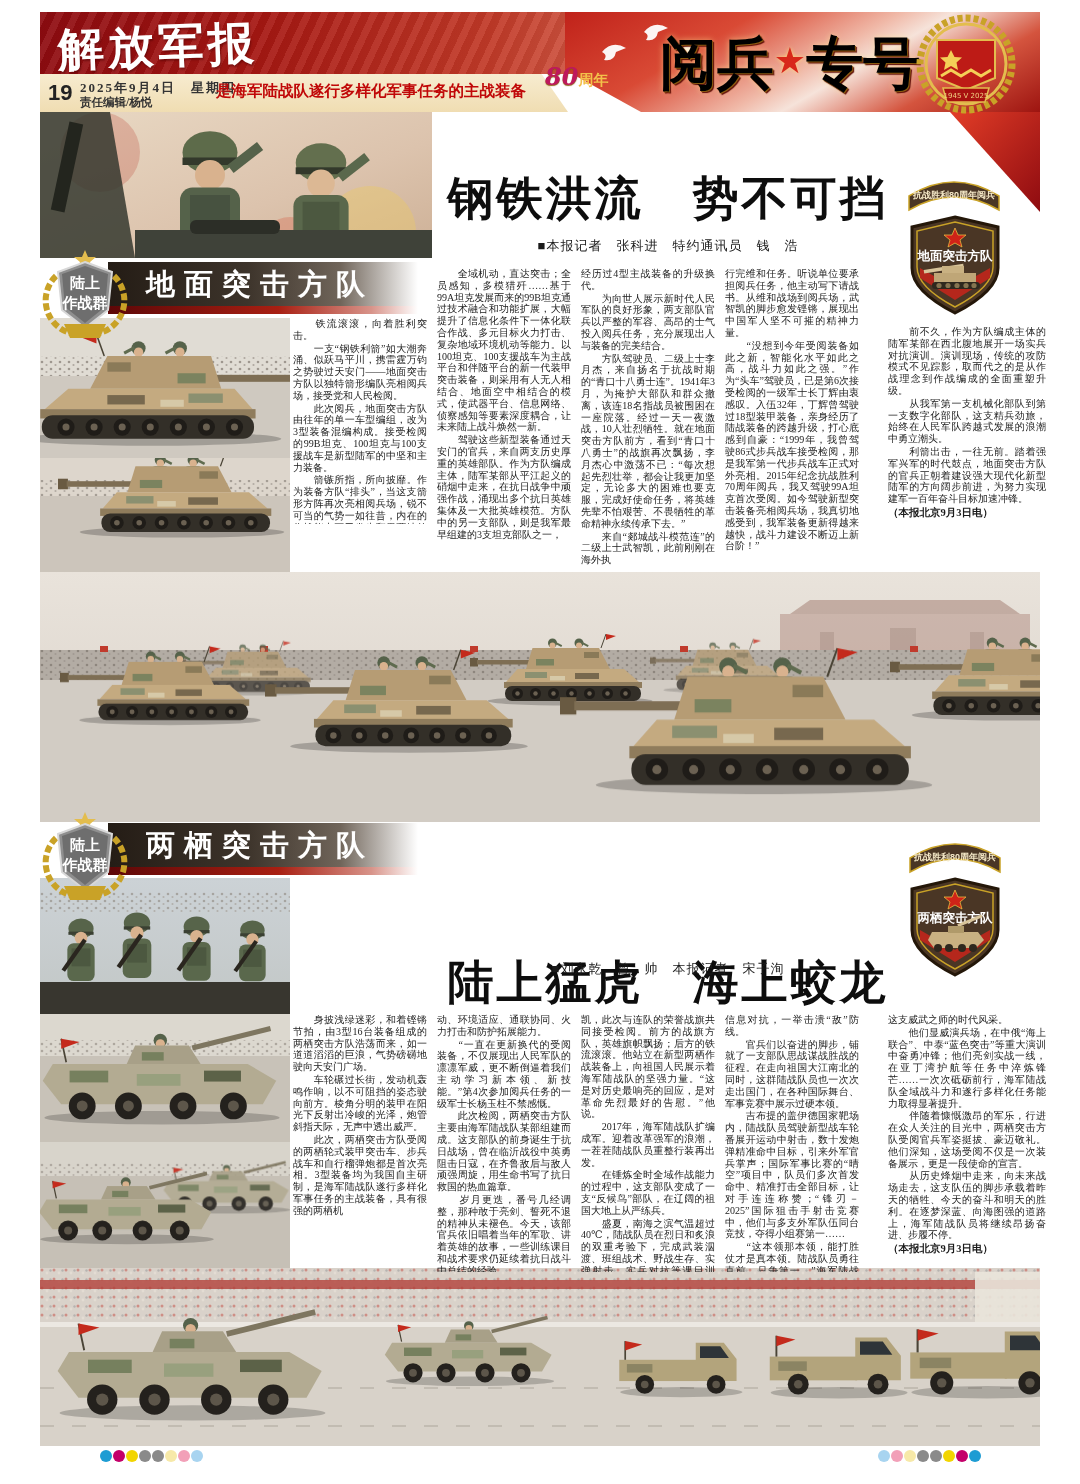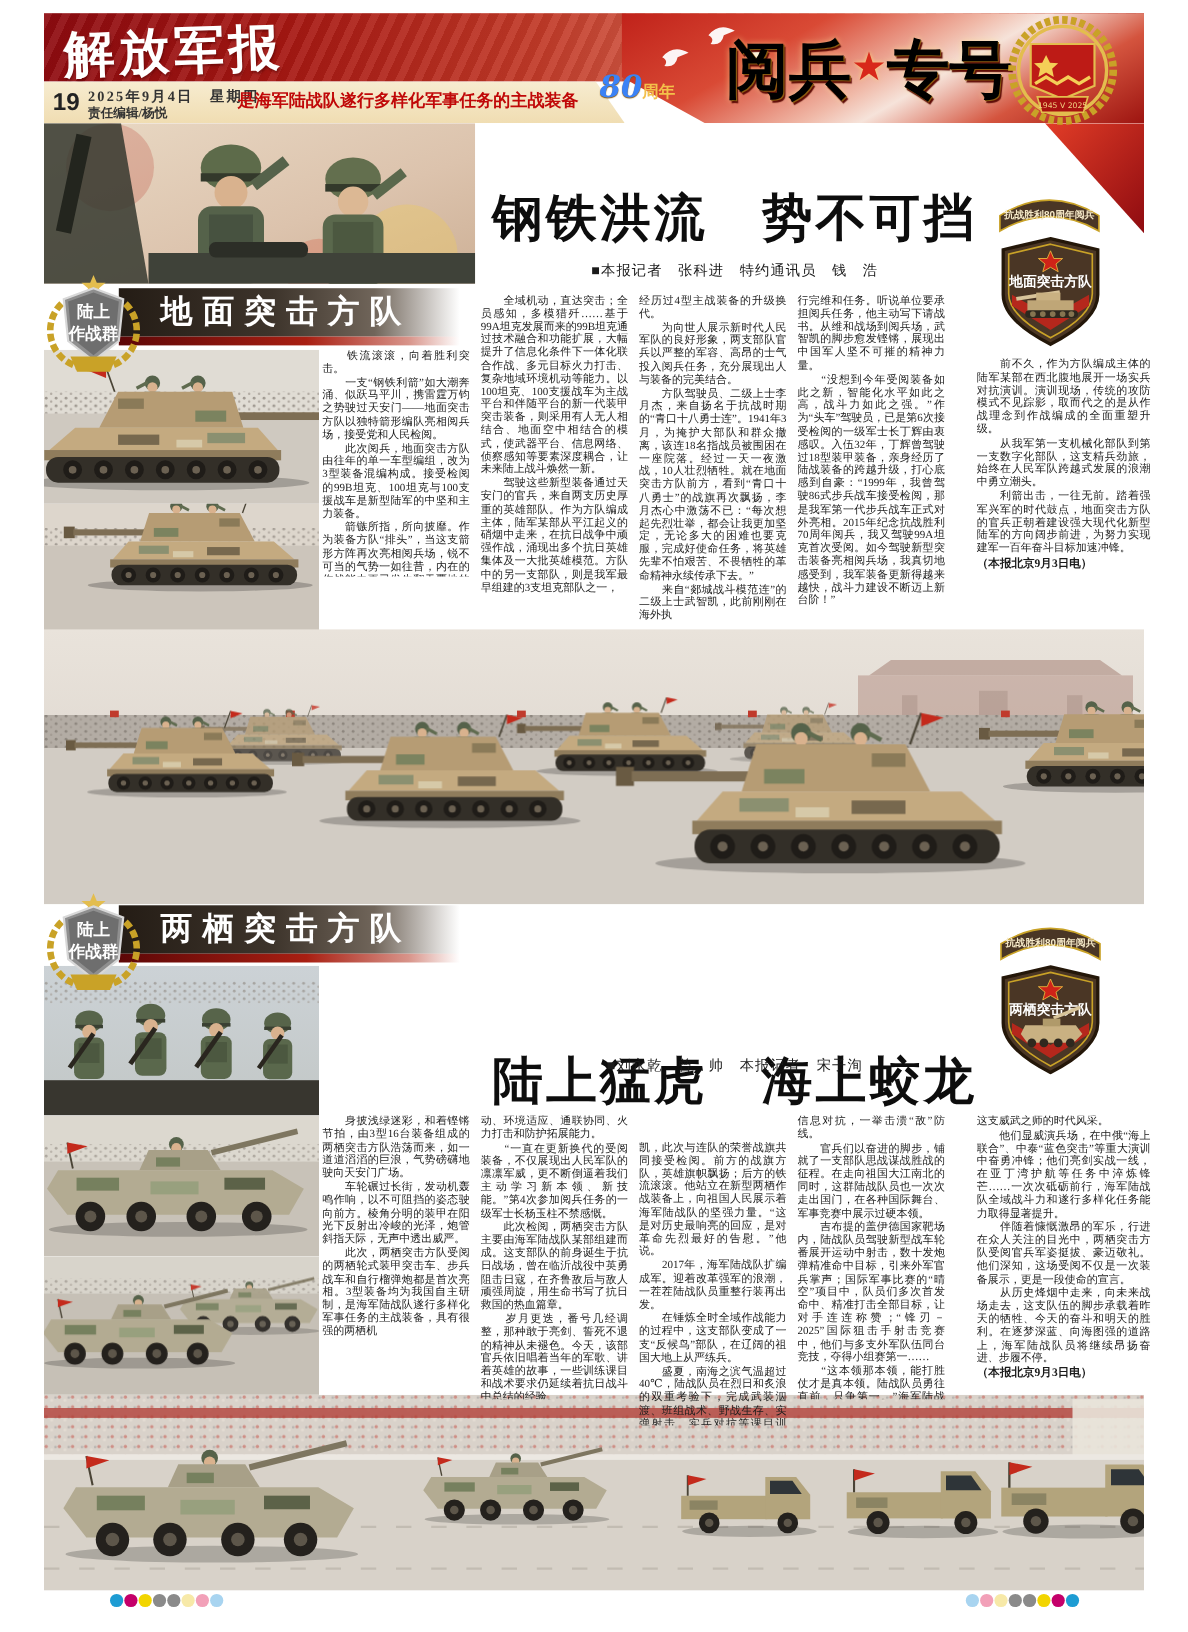--- a/index.html
+++ b/index.html
@@ -13,22 +13,22 @@
   .mast-red:after{content:"";position:absolute;inset:0;
     background:repeating-linear-gradient(115deg,rgba(255,255,255,.07) 0 7px,rgba(0,0,0,.05) 7px 15px);}
   .mast-red-right{left:565px;top:12px;width:475px;height:100px;z-index:2;
     background:linear-gradient(150deg,#c0221a 0%,#d94a35 30%,#f0b9a8 52%,#f6e3da 60%,#d4543e 78%,#9d1410 100%);
     clip-path:polygon(0 0,100% 0,100% 100%,16% 100%,0 58%);}
   .paper-logo{left:58px;top:16px;z-index:3;color:#fff;font-size:46px;font-weight:bold;
     letter-spacing:4px;transform:rotate(-2deg);font-family:"DejaVu Serif",serif;
     text-shadow:1px 2px 2px rgba(80,0,0,.5);}
   .doves{left:592px;top:14px;z-index:3;}
   .anniv{left:545px;top:62px;z-index:4;color:#e8a62b;white-space:nowrap;}
-  .anniv .n{font-size:28px;font-style:italic;font-weight:bold;font-family:"DejaVu Serif",serif;
-    color:#3b82f6;text-shadow:0 1px 1px #8a5a10;}
+  .anniv .n{font-size:24px;font-style:italic;font-weight:bold;font-family:"DejaVu Serif",serif;
+    color:#be185d;text-shadow:0 1px 1px #8a5a10;}
   .anniv .s{font-size:15px;font-weight:bold;color:#f3c04a;}
   .special{left:640px;top:26px;width:300px;z-index:4;text-align:center;white-space:nowrap;
     font-family:"Liberation Sans","DejaVu Sans",sans-serif;font-weight:900;}
   .special .g{font-size:57px;color:#000000;
     text-shadow:1px 1px 0 #8a5a10,2px 2px 1px #5e0b06,0 0 6px rgba(255,230,150,.6);}
   .special .st{font-size:36px;color:#d8281a;vertical-align:10px;
     text-shadow:0 0 4px rgba(255,220,120,.9);}
   .medal{left:915px;top:14px;z-index:5;}
   .ribbon-corner{left:950px;top:112px;z-index:1;}
 
@@ -460,21 +460,21 @@
       </div>
   </div>
   <div class="abs col" style="left:437px;top:1014px;width:134px;height:258px;">
     <div>
         <p>动、环境适应、通联协同、火力打击和防护拓展能力。</p>
         <p>　　“一直在更新换代的受阅装备，不仅展现出人民军队的凛凛军威，更不断倒逼着我们主动学习新本领、新技能。”第4次参加阅兵任务的一级军士长杨玉柱不禁感慨。</p>
         <p>　　此次检阅，两栖突击方队主要由海军陆战队某部组建而成。这支部队的前身诞生于抗日战场，曾在临沂战役中英勇阻击日寇，在齐鲁敌后与敌人顽强周旋，用生命书写了抗日救国的热血篇章。</p>
         <p>　　岁月更迭，番号几经调整，那种敢于亮剑、誓死不退的精神从未褪色。今天，该部官兵依旧唱着当年的军歌、讲着英雄的故事，一些训练课目和战术要求仍延续着抗日战斗中总结的经验。</p>
       </div>
   </div>
-  <div class="abs col" style="left:581px;top:1014px;width:134px;height:258px;margin-top:24px;">
+  <div class="abs col" style="left:581px;top:1014px;width:134px;height:258px;">
     <div>
         <p>凯，此次与连队的荣誉战旗共同接受检阅。前方的战旗方队，英雄旗帜飘扬；后方的铁流滚滚。他站立在新型两栖作战装备上，向祖国人民展示着海军陆战队的坚强力量。“这是对历史最响亮的回应，是对革命先烈最好的告慰。”他说。</p>
         <p>　　2017年，海军陆战队扩编成军。迎着改革强军的浪潮，一茬茬陆战队员重整行装再出发。</p>
         <p>　　在锤炼全时全域作战能力的过程中，这支部队变成了一支“反候鸟”部队，在辽阔的祖国大地上从严练兵。</p>
         <p>　　盛夏，南海之滨气温超过40℃，陆战队员在烈日和炙浪的双重考验下，完成武装泅渡、班组战术、野战生存、实弹射击、实兵对抗等课目训练。冬日，寒风飞雪肆虐，数十辆战车在指挥协同下完成战术配合、火力支援与</p>
       </div>
   </div>
   <div class="abs col" style="left:725px;top:1014px;width:134px;height:258px;">
     <div>
         <p>信息对抗，一举击溃“敌”防线。</p>

